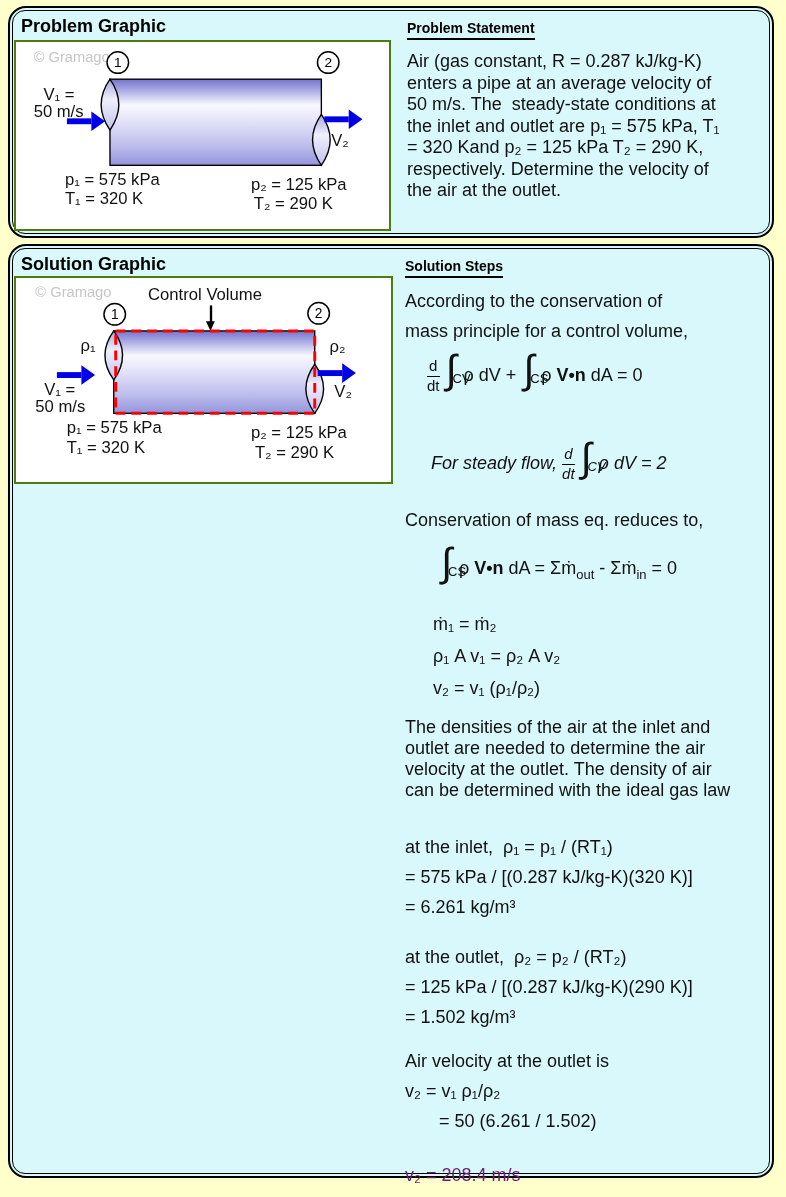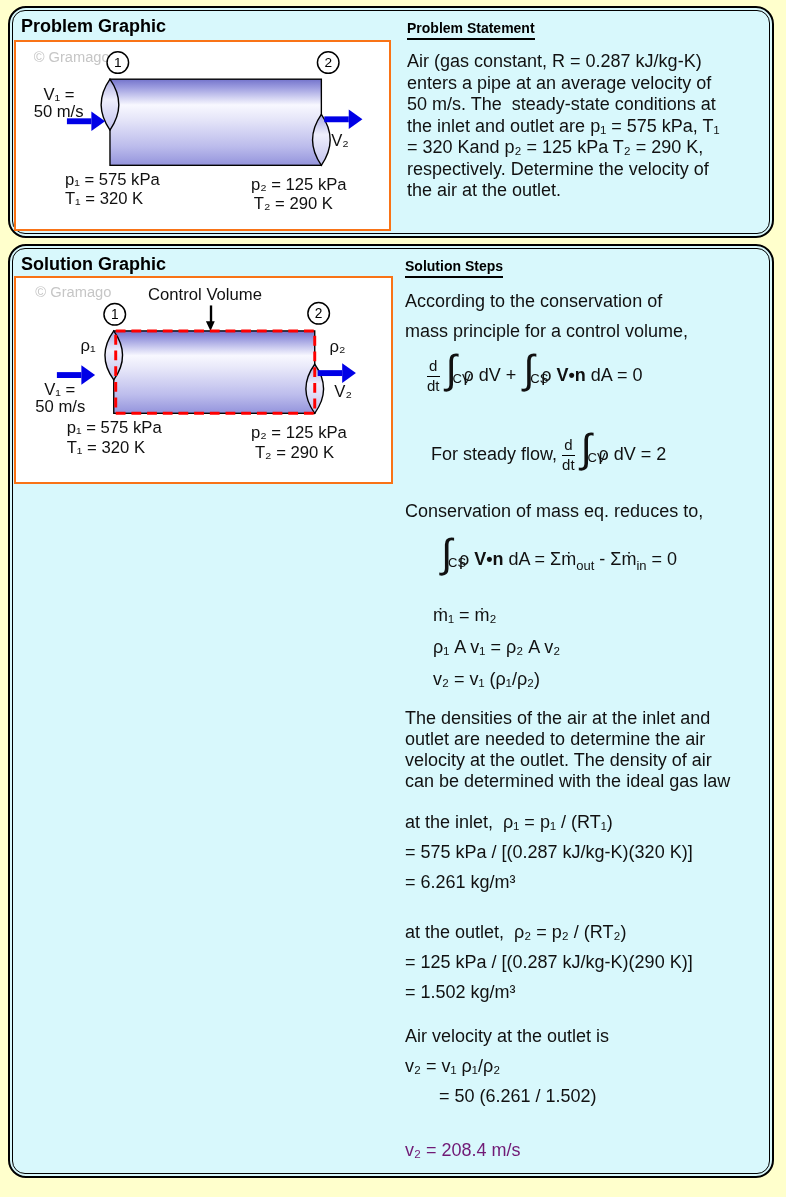--- a/index.html
+++ b/index.html
@@ -21,57 +21,57 @@
   #panel-solution{top:244px;height:934px;}
   .panel-inner{
     position:relative;width:100%;height:100%;box-sizing:border-box;
     border:1px solid #000;border-radius:13px;
   }
   .gtitle{
     position:absolute;left:8px;top:5px;
     font-size:18px;font-weight:bold;color:#000;
   }
   .gbox{
-    position:absolute;background:#fff;border:2px solid #f97316;
+    position:absolute;background:#fff;border:2px solid #4d7c0f;
   }
   #problem-gbox{left:1px;top:29px;width:373px;height:187px;}
   #solution-gbox{left:1px;top:27px;width:375px;height:204px;}
   .col{position:absolute;font-size:18px;}
   #statement-col{left:394px;top:6px;width:364px;}
   #steps-col{left:392px;top:6px;width:364px;}
   .uheading{
     display:inline-block;font-size:14px;font-weight:bold;color:#000;
     border-bottom:2px solid #000;padding-bottom:2px;
   }
   .para{white-space:pre-line;margin:0;}
   #statement-text{margin-top:11px;line-height:21.5px;}
   .intro{margin-top:8px;line-height:30px;}
   .reduces{margin-top:18px;line-height:25px;}
   .densities{margin-top:14px;line-height:21px;}
   
   .eq{line-height:50px;height:52px;white-space:nowrap;}
   #eq-mass{margin-top:4px;margin-left:22px;}
-  #eq-steady{margin-top:27px;margin-left:26px;}
+  #eq-steady{margin-top:36px;margin-left:26px;font-style:italic;}
   #eq-cs{margin-top:10px;margin-left:34px;}
   .frac{
     display:inline-block;vertical-align:middle;text-align:center;
     font-size:15px;line-height:1.1;margin:0 4px 0 0;
   }
   .frac .num{display:block;border-bottom:1.5px solid #000;padding:0 2px 1px 2px;}
   .frac .den{display:block;padding-top:1px;}
   .ig{display:inline-block;vertical-align:middle;position:relative;width:15px;height:50px;margin:0 3px 0 2px;}
   .int{position:absolute;top:-7px;left:0;font-size:40px;font-weight:normal;}
   .isub{position:absolute;bottom:-3px;left:7px;font-size:13px;}
   sub{font-size:13px;line-height:0;}
   .simple-eq{margin:0 0 0 28px;line-height:30px;}
   #eq-mdot{margin-top:14px;}
   .lab-line{margin:0;line-height:28px;}
   .ind1{}
   .ind2{margin-left:34px;}
-  #inlet-line1{margin-top:16px;}
+  #inlet-line1{margin-top:32px;}
   #outlet-line1{margin-top:22px;}
   #velocity-intro{margin-top:16px;}
   .answer{margin-top:26px;color:#701a75;line-height:28px;}
   .mt2{margin-top:2px;}
   
   .glabel{font-size:17px;fill:#111;}
   .wm{font-size:15px;fill:#C6C6C6;}
   .cnum{font-size:14px;fill:#000;text-anchor:middle;}
 </style>
 </head>

